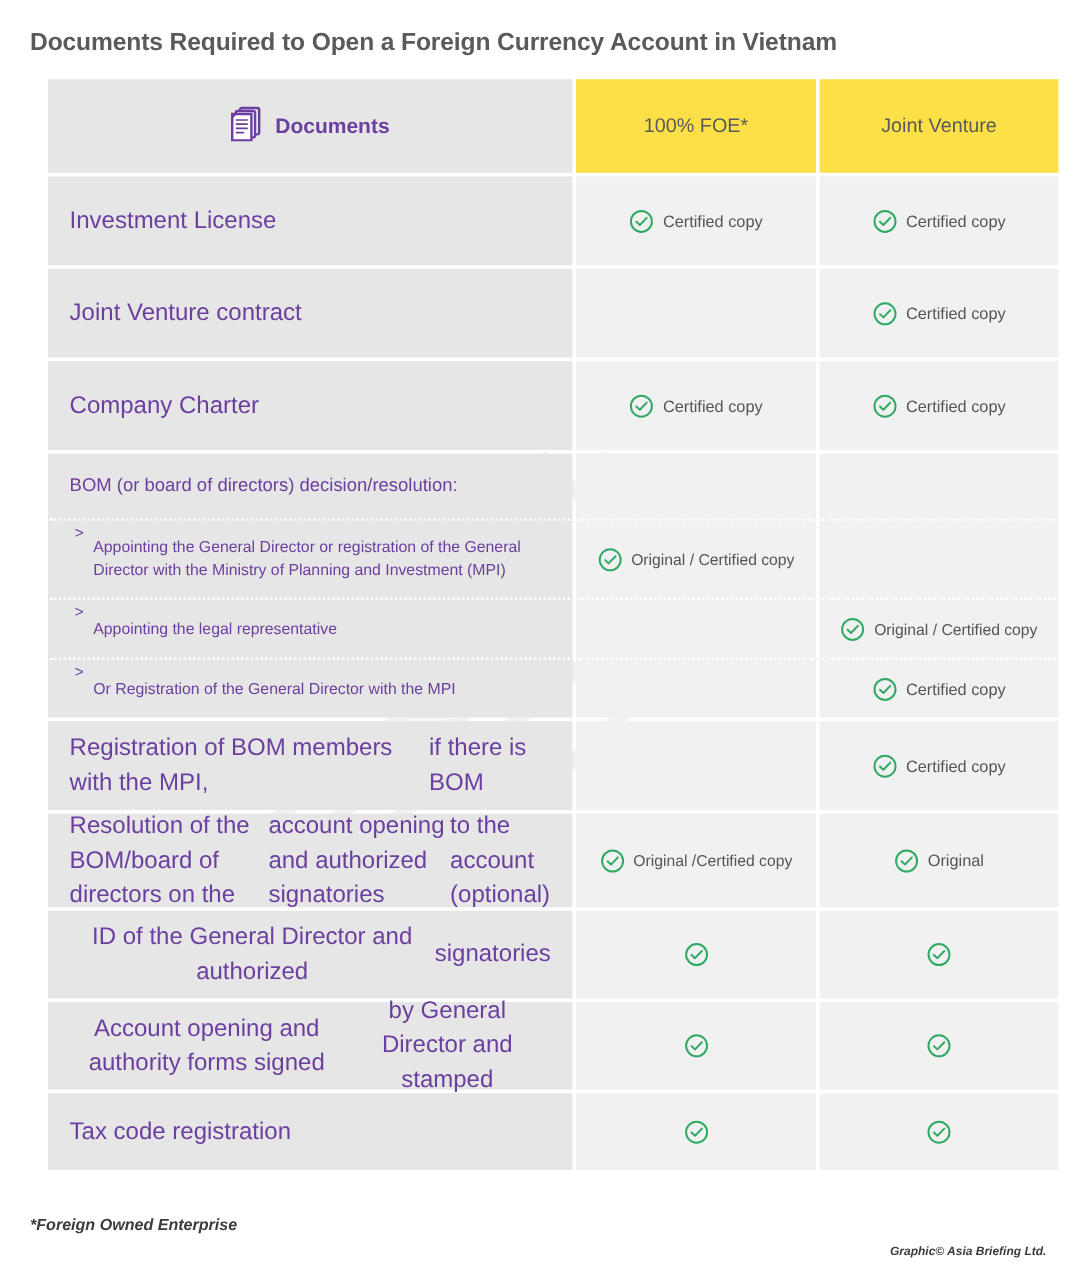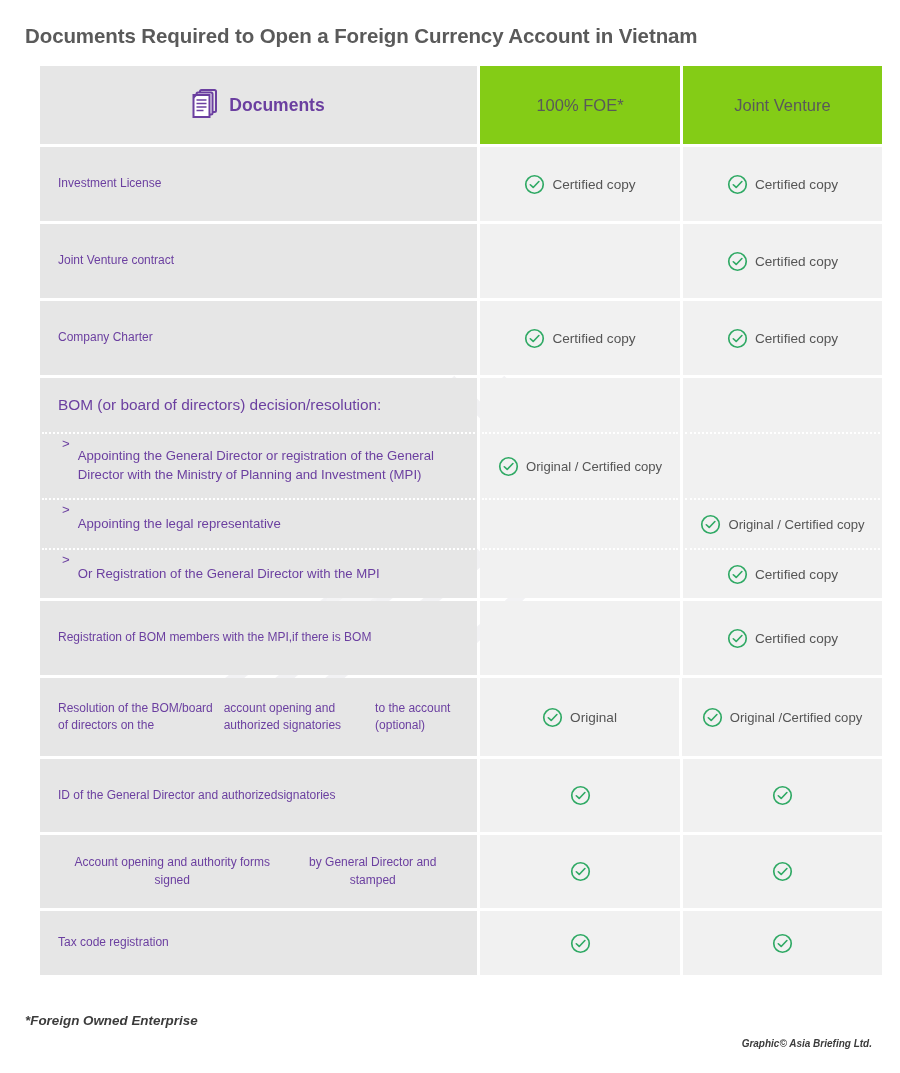--- a/index.html
+++ b/index.html
@@ -58,31 +58,31 @@
   .cell{
     background:#f1f1f1;
     box-sizing:border-box;
     display:flex;
     align-items:center;
   }
   .cell.label{
     background:#e6e6e6;
     padding:0 18px;
     color:#6b3fa0;
-    font-size:12px;
+    font-size:20px;
     line-height:1.45;
   }
   .cell.val{
     justify-content:center;
     background:#f1f1f1;
   }
 
   
   .hdr .cell{ background:#e6e6e6; height:78px; }
-  .hdr .cell.val{ background:#84cc16; }
+  .hdr .cell.val{ background:#fde047; }
   .hdr .c1{
     justify-content:center;
     gap:11px;
     color:#6b3fa0;
     font-size:17.5px;
     font-weight:700;
     padding:0;
   }
   .hdr .val-txt{
     color:#595959;
@@ -388,36 +388,36 @@
           </div>
         </div>
         <div class="row h78">
           <div class="cell label c1">
             <span>Resolution of the BOM/board of directors on the</span>
             <br>
             <span>account  opening and authorized signatories</span>
             <br>
             <span>to the account (optional)</span>
           </div>
+          <div class="cell val c2">
+            <span class="chk tight">
+              <svg class="ico" width="21" height="21" viewBox="0 0 24 24" xmlns="http://www.w3.org/2000/svg">
+                <circle cx="12" cy="12" r="10" fill="none" stroke="#2fa964" stroke-width="1.9"></circle>
+                <path d="M7.2 12.3 L10.5 15.4 L17 8.6" fill="none" stroke="#2fa964" stroke-width="1.9" stroke-linecap="round" stroke-linejoin="round"></path>
+              </svg>
+              <span class="txt">Original /Certified copy</span>
+            </span>
+          </div>
           <div class="cell val c3">
             <span class="chk ">
               <svg class="ico" width="21" height="21" viewBox="0 0 24 24" xmlns="http://www.w3.org/2000/svg">
                 <circle cx="12" cy="12" r="10" fill="none" stroke="#2fa964" stroke-width="1.9"></circle>
                 <path d="M7.2 12.3 L10.5 15.4 L17 8.6" fill="none" stroke="#2fa964" stroke-width="1.9" stroke-linecap="round" stroke-linejoin="round"></path>
               </svg>
               <span class="txt">Original</span>
-            </span>
-          </div>
-          <div class="cell val c2">
-            <span class="chk tight">
-              <svg class="ico" width="21" height="21" viewBox="0 0 24 24" xmlns="http://www.w3.org/2000/svg">
-                <circle cx="12" cy="12" r="10" fill="none" stroke="#2fa964" stroke-width="1.9"></circle>
-                <path d="M7.2 12.3 L10.5 15.4 L17 8.6" fill="none" stroke="#2fa964" stroke-width="1.9" stroke-linecap="round" stroke-linejoin="round"></path>
-              </svg>
-              <span class="txt">Original /Certified copy</span>
             </span>
           </div>
         </div>
         <div class="row h73">
           <div class="cell label c1">
             <span>ID of the General Director  and authorized</span>
             <br>
             <span>signatories</span>
           </div>
           <div class="cell val c2">

